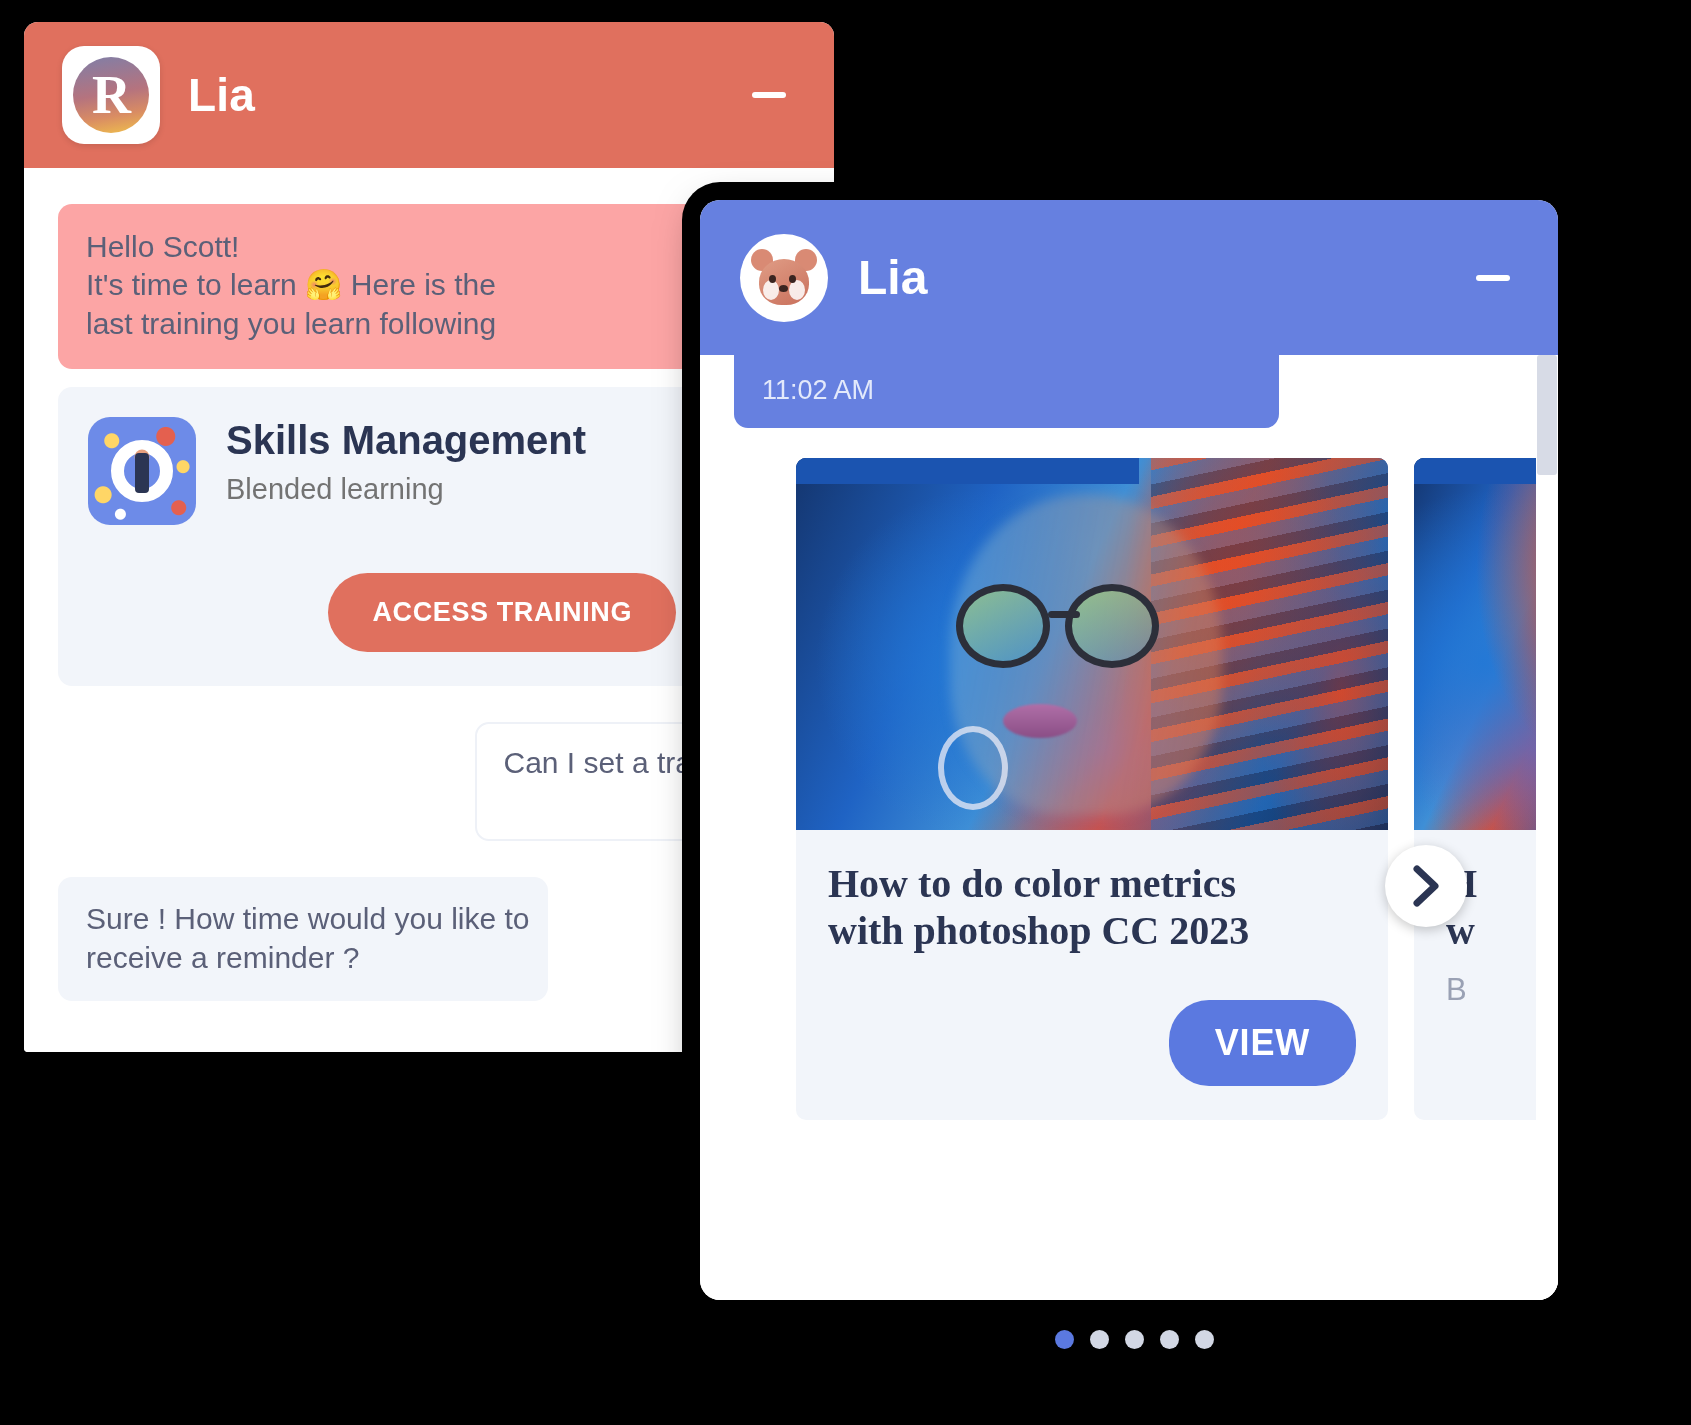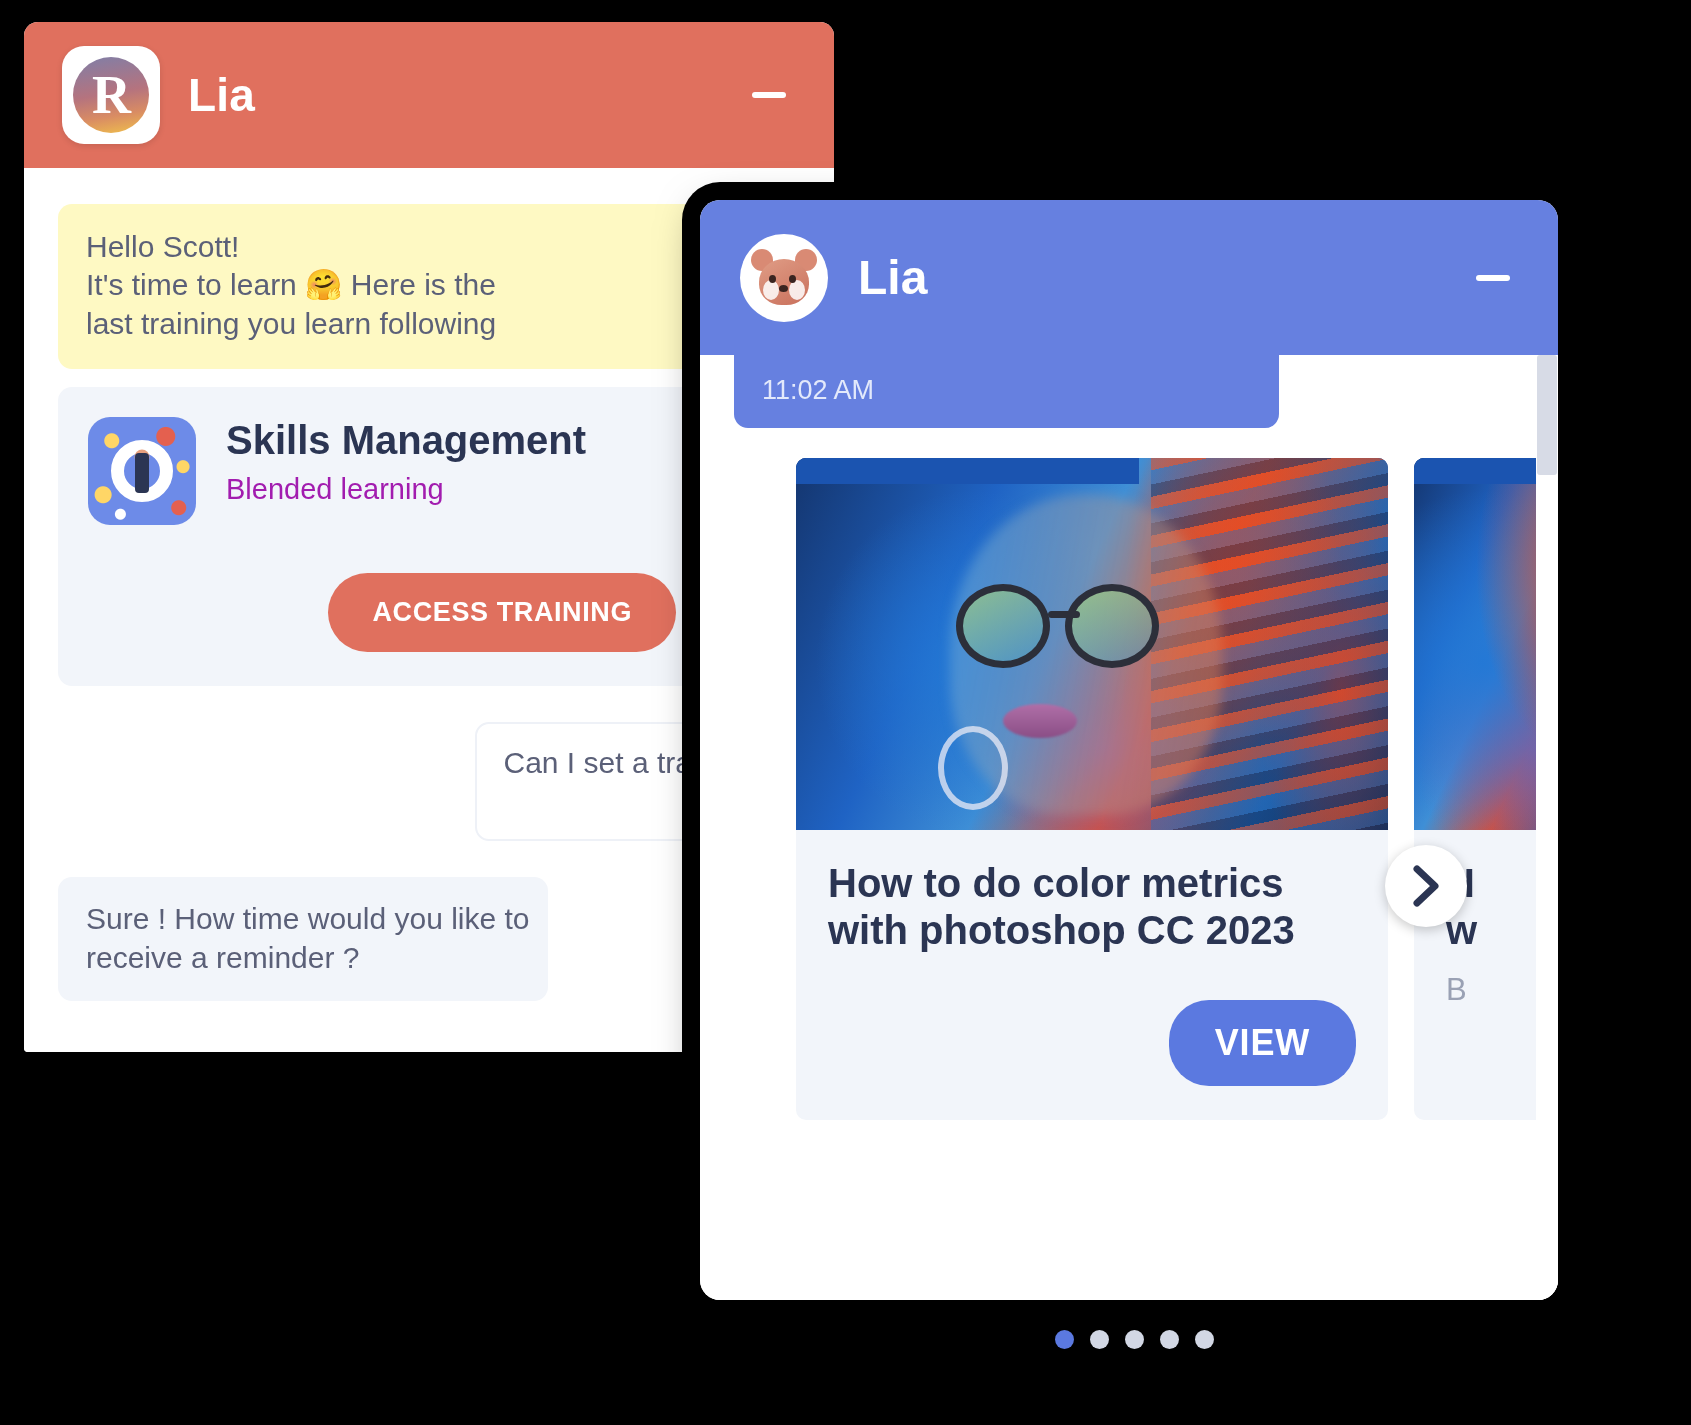--- a/index.html
+++ b/index.html
@@ -80,21 +80,21 @@
   }
 
   .coral-body {
     position: relative;
     height: calc(100% - 146px);
     background: #ffffff;
     padding: 36px 34px 0 34px;
   }
 
   .bubble-in {
-    background: #fef9c3;
+    background: #fca5a5;
     border-radius: 14px;
     padding: 24px 28px 26px 28px;
     color: #5b6078;
     font-size: 30px;
     line-height: 1.28;
     max-width: 640px;
   }
   .bubble-in .ln { display: block; white-space: nowrap; }
 
   .card-training {
@@ -134,21 +134,21 @@
   }
 
   .ct-title {
     color: #2b3553;
     font-size: 40px;
     font-weight: 700;
     line-height: 1.15;
     text-align: right;
   }
   .ct-sub {
-    color: #a21caf;
+    color: #737373;
     font-size: 29px;
     margin-top: 10px;
   }
 
   .ct-action { display: flex; justify-content: flex-end; margin-top: 48px; }
   .btn-access {
     background: #e0705e;
     color: #ffffff;
     border: none;
     border-radius: 40px;
@@ -372,21 +372,21 @@
     position:absolute; left:0; top:0; width: 58%; height: 26px; background:#1b54b0;
   }
 
   .slide-body { padding: 30px 32px 34px 32px; }
   .slide-title {
     color: #2b3553;
     font-size: 40px;
     font-weight: 700;
     line-height: 1.18;
   }
-  .slide-title .ln { display:block; white-space: nowrap; }
+  .slide-title .ln { display:block; white-space: nowrap; font-family: Liberation Serif, serif; }
   .slide-sub { color:#9aa1b4; font-size: 31px; margin-top: 18px; }
   .slide-action { display:flex; justify-content:flex-end; margin-top: 46px; }
   .btn-view {
     background: #5b79e0;
     color:#ffffff;
     border:none;
     border-radius: 40px;
     padding: 22px 46px;
     font-size: 36px;
     font-weight: 700;

